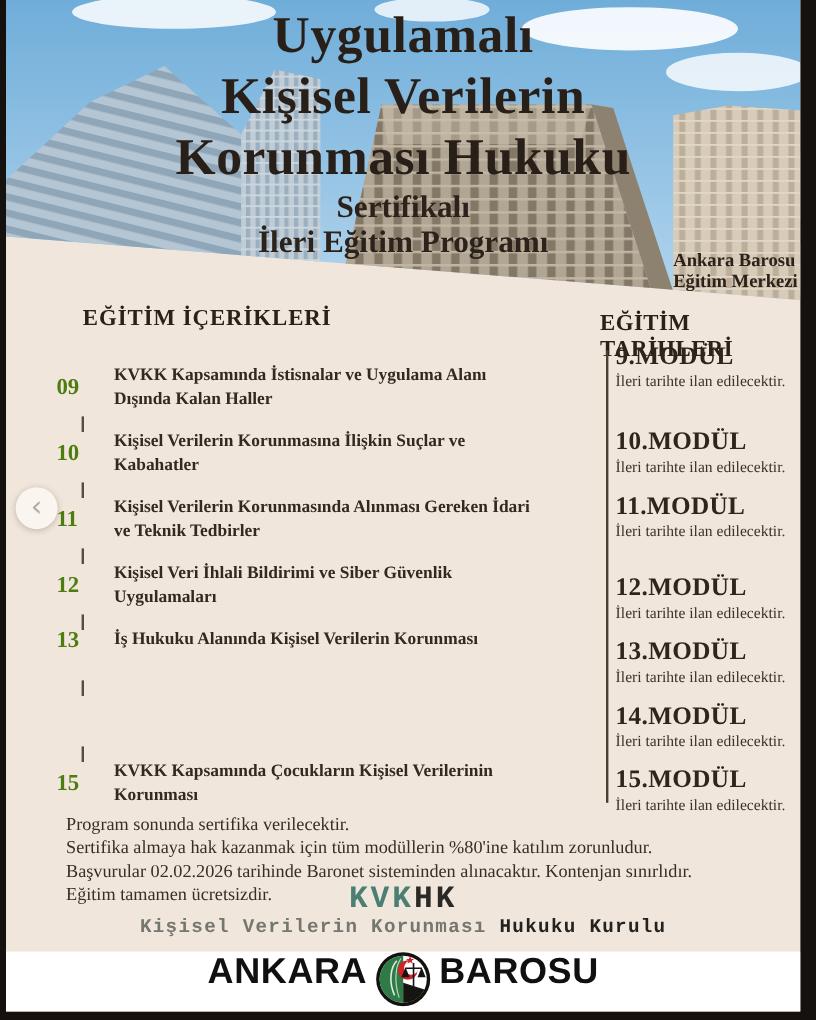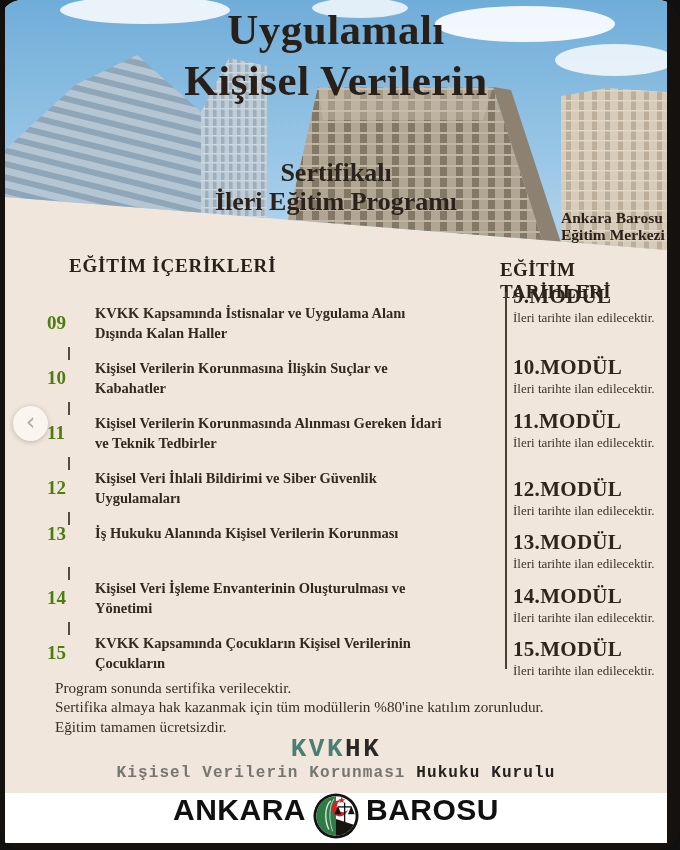--- a/index.html
+++ b/index.html
@@ -1,21 +1,20 @@
 <!DOCTYPE html>
 <html><head>
 <meta charset="utf-8">
 <style>
   * { margin:0; padding:0; box-sizing:border-box; }
   html,body { background:#101010; }
   .poster {
     position:relative; width:680px; height:850px;
     background:#14110e; overflow:hidden;
     font-family:"Liberation Serif", serif;
-    border-radius:22px;
   }
   .sheet {
     position:absolute; left:5px; right:13px; top:0; bottom:7px;
     background:#f0e6db; overflow:hidden;
   }
   
   .hero-art {
     position:absolute; left:0; top:0; width:100%; height:255px;
     clip-path:polygon(0 0, 100% 0, 100% 250px, 0 197px);
   }
@@ -144,20 +143,21 @@
           <polygon points="313,87 488,87 478,120 318,120" fill="#cfc3b1" opacity="0.45"></polygon>
           <polygon points="488,87 506,90 560,255 542,255" fill="#8d8170"></polygon>
           <polygon points="556,96 602,88 662,92 662,255 556,255" fill="url(#pRight)"></polygon>
         </g>
       </svg>
     </div>
 
     <div class="title-block">
       <div class="title-line">Uygulamalı</div>
       <div class="title-line">Kişisel Verilerin</div>
+      <div class="title-line">Korunması Hukuku</div>
     </div>
     <div class="subtitle-block">
       <div class="subtitle-line">Sertifikalı</div>
       <div class="subtitle-line">İleri Eğitim Programı</div>
     </div>
     <div class="org-block">
       <div>Ankara Barosu</div>
       <div>Eğitim Merkezi</div>
     </div>
 
@@ -190,32 +190,25 @@
         <div>Kişisel Veri İhlali Bildirimi ve Siber Güvenlik</div>
           <div>Uygulamaları</div>
       </div>
     </div>
     <div class="item" style="top:523px">
       <div class="item-num">13</div>
       <div class="item-text">
         <div>İş Hukuku Alanında Kişisel Verilerin Korunması</div>
       </div>
     </div>
-    <div class="item" style="top:578px">
-      <div class="item-num">14</div>
-      <div class="item-text">
-        <div>Kişisel Veri İşleme Envanterinin Oluşturulması ve</div>
-          <div>Yönetimi</div>
-      </div>
-    </div>
     <div class="item" style="top:633px">
       <div class="item-num">15</div>
       <div class="item-text">
         <div>KVKK Kapsamında Çocukların Kişisel Verilerinin</div>
-          <div>Çocukların</div>
+          <div>Korunması</div>
       </div>
     </div>
 
     <div class="num-dash" style="top:347px"></div>
     <div class="num-dash" style="top:402px"></div>
     <div class="num-dash" style="top:457px"></div>
     <div class="num-dash" style="top:512px"></div>
     <div class="num-dash" style="top:567px"></div>
     <div class="num-dash" style="top:622px"></div>
 
@@ -247,20 +240,21 @@
       <div class="module-note">İleri tarihte ilan edilecektir.</div>
     </div>
     <div class="module" style="top:637px">
       <div class="module-title">15.MODÜL</div>
       <div class="module-note">İleri tarihte ilan edilecektir.</div>
     </div>
 
     <div class="notes">
       <div>Program sonunda sertifika verilecektir.</div>
       <div>Sertifika almaya hak kazanmak için tüm modüllerin %80'ine katılım zorunludur.</div>
+      <div>Başvurular 02.02.2026 tarihinde Baronet sisteminden alınacaktır. Kontenjan sınırlıdır.</div>
       <div>Eğitim tamamen ücretsizdir.</div>
     </div>
 
     <div class="kvkhk">
       <div class="kvkhk-abbr"><span class="teal">KVK</span><span class="dark">HK</span></div>
       <div class="kvkhk-tagline"><span class="light">Kişisel Verilerin Korunması</span> <span class="dark">Hukuku Kurulu</span></div>
     </div>
 
     <div class="white-band">
       <span class="band-word">ANKARA</span>

